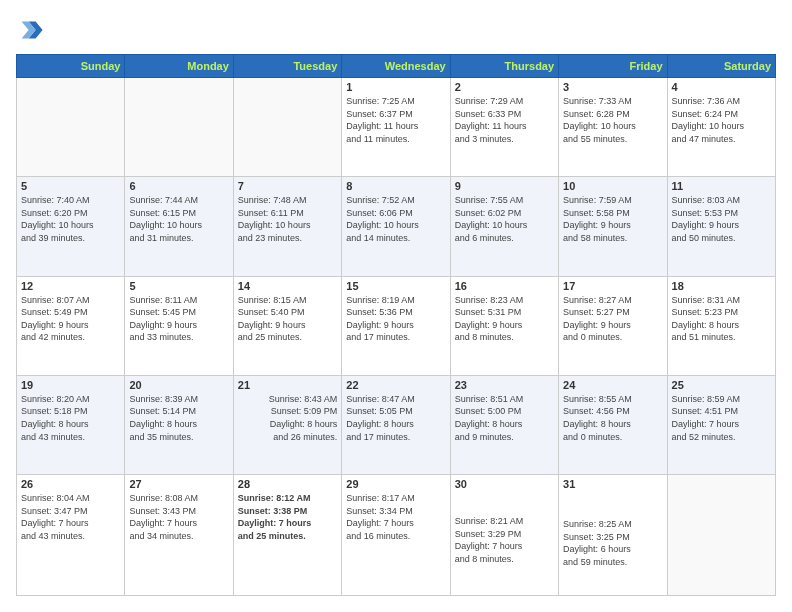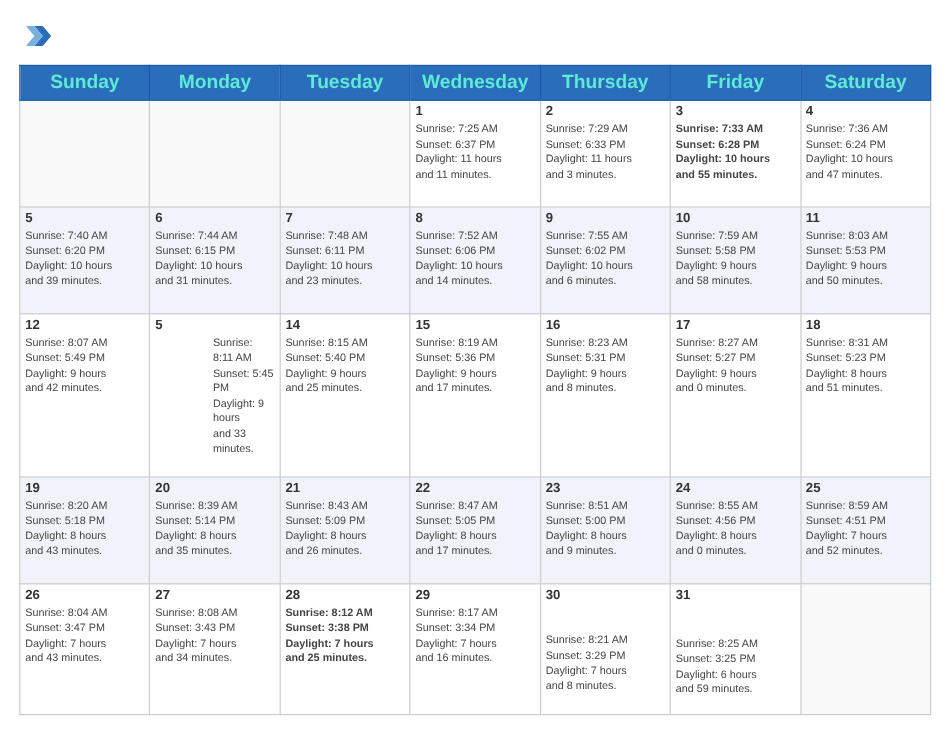--- a/index.html
+++ b/index.html
@@ -61,25 +61,25 @@
     }
     .calendar {
       flex: 1;
       border: 1px solid #ccc;
       border-collapse: collapse;
       width: 100%;
       table-layout: fixed;
     }
     .calendar th {
       background: #2a6ebb;
-      color: #5eead4;
-      font-size: 16px;
+      color: #bef264;
+      font-size: 11px;
       font-weight: bold;
       padding: 5px 4px;
-      text-align: center;
+      text-align: right;
       border: 1px solid #1a5aaa;
     }
     .calendar td {
       border: 1px solid #ccc;
       vertical-align: top;
       padding: 3px 4px;
       font-size: 9.5px;
       color: #333;
       height: 80px;
       width: calc(100% / 7);
@@ -150,21 +150,21 @@
           </td>
           <td>
             <span class="day-num">2</span>
             <div class="day-info" style="white-space: pre-line;">Sunrise: 7:29 AM
 Sunset: 6:33 PM
 Daylight: 11 hours
 and 3 minutes.</div>
           </td>
           <td>
             <span class="day-num">3</span>
-            <div class="day-info" style="white-space: pre-line; font-weight: bold;">Sunrise: 7:33 AM
+            <div class="day-info" style="white-space: pre-line;">Sunrise: 7:33 AM
 Sunset: 6:28 PM
 Daylight: 10 hours
 and 55 minutes.</div>
           </td>
           <td>
             <span class="day-num">4</span>
             <div class="day-info" style="white-space: pre-line;">Sunrise: 7:36 AM
 Sunset: 6:24 PM
 Daylight: 10 hours
 and 47 minutes.</div>
@@ -224,21 +224,21 @@
         <tr>
           <td>
             <span class="day-num">12</span>
             <div class="day-info" style="white-space: pre-line;">Sunrise: 8:07 AM
 Sunset: 5:49 PM
 Daylight: 9 hours
 and 42 minutes.</div>
           </td>
           <td>
             <span class="day-num">5</span>
-            <div class="day-info" style="white-space: pre-line; margin-left: 48px;">Sunrise: 8:11 AM
+            <div class="day-info" style="white-space: pre-line;">Sunrise: 8:11 AM
 Sunset: 5:45 PM
 Daylight: 9 hours
 and 33 minutes.</div>
           </td>
           <td>
             <span class="day-num">14</span>
             <div class="day-info" style="white-space: pre-line;">Sunrise: 8:15 AM
 Sunset: 5:40 PM
 Daylight: 9 hours
 and 25 minutes.</div>
@@ -282,21 +282,21 @@
           </td>
           <td>
             <span class="day-num">20</span>
             <div class="day-info" style="white-space: pre-line;">Sunrise: 8:39 AM
 Sunset: 5:14 PM
 Daylight: 8 hours
 and 35 minutes.</div>
           </td>
           <td>
             <span class="day-num">21</span>
-            <div class="day-info" style="white-space: pre-line;">Sunrise: 8:43 AM
+            <div class="day-info" style="white-space: pre-line; text-align: right;">Sunrise: 8:43 AM
 Sunset: 5:09 PM
 Daylight: 8 hours
 and 26 minutes.</div>
           </td>
           <td>
             <span class="day-num">22</span>
             <div class="day-info" style="white-space: pre-line;">Sunrise: 8:47 AM
 Sunset: 5:05 PM
 Daylight: 8 hours
 and 17 minutes.</div>

